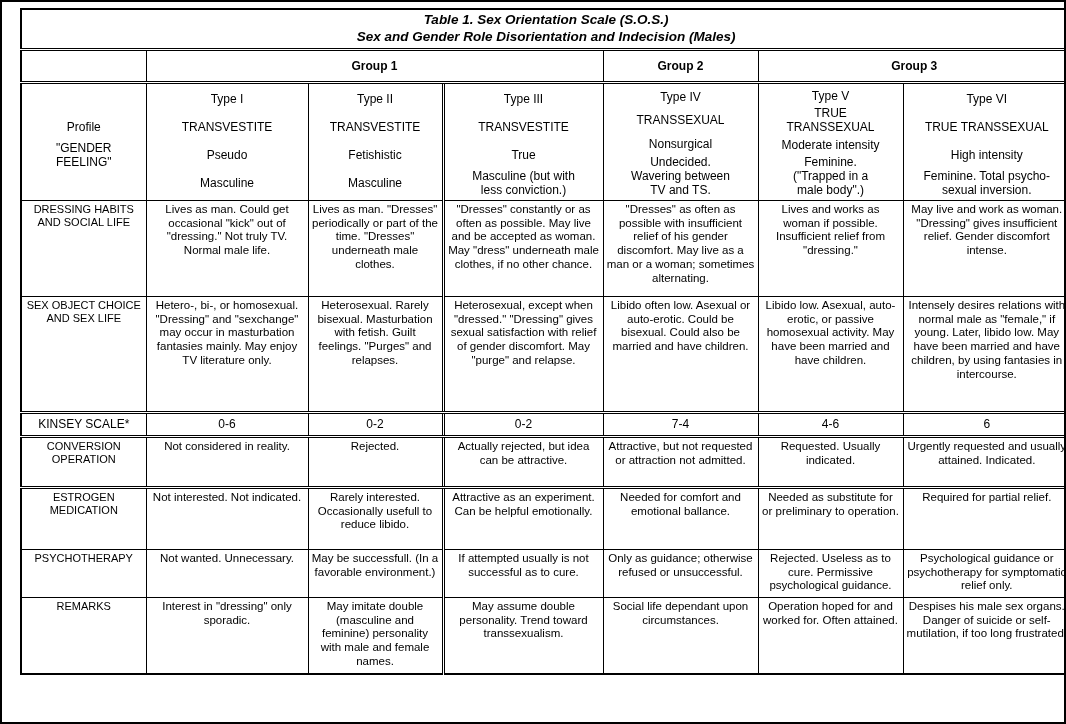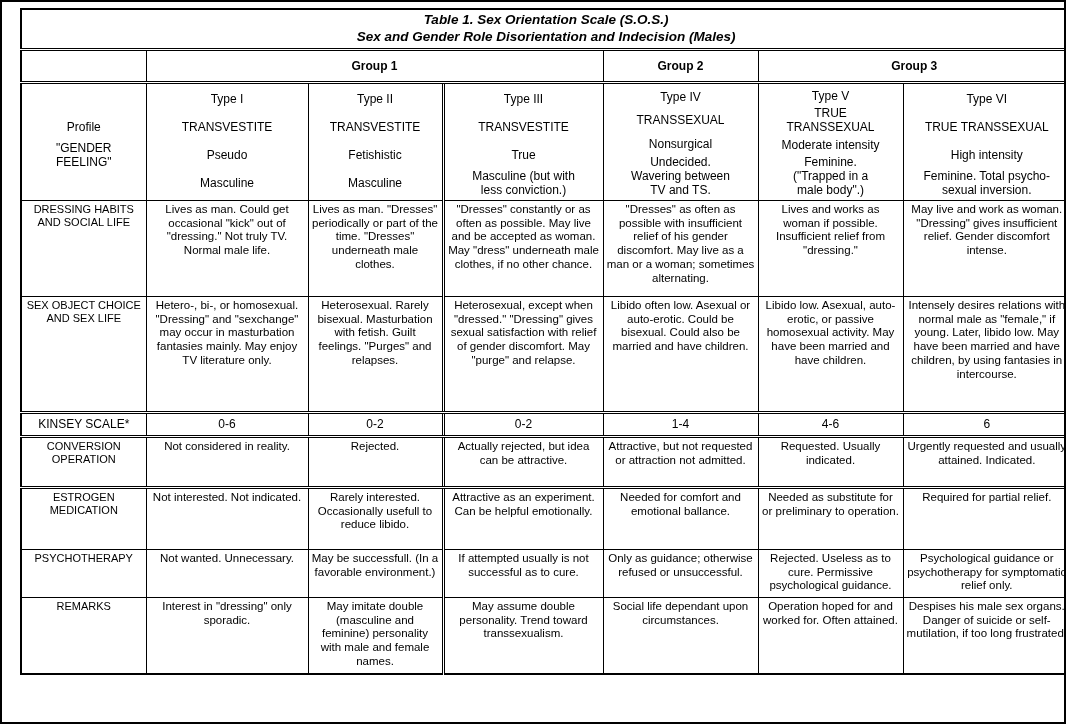--- a/index.html
+++ b/index.html
@@ -191,21 +191,21 @@
       <td>Libido often low. Asexual or auto-erotic. Could be bisexual. Could also be married and have children.</td>
       <td>Libido low. Asexual, auto-erotic, or passive homosexual activity. May have been married and have children.</td>
       <td>Intensely desires relations with normal male as "female," if young. Later, libido low. May have been married and have children, by using fantasies in intercourse.</td>
     </tr>
 
     <tr class="kinsey-row">
       <td class="row-label">KINSEY SCALE*</td>
       <td>0-6</td>
       <td>0-2</td>
       <td class="dbl-left">0-2</td>
-      <td>1-4</td>
+      <td>7-4</td>
       <td>4-6</td>
       <td>6</td>
     </tr>
 
     <tr class="conversion-row">
       <td class="row-label">CONVERSION OPERATION</td>
       <td>Not considered in reality.</td>
       <td>Rejected.</td>
       <td class="dbl-left">Actually rejected, but idea can be attractive.</td>
       <td>Attractive, but not requested or attraction not admitted.</td>

